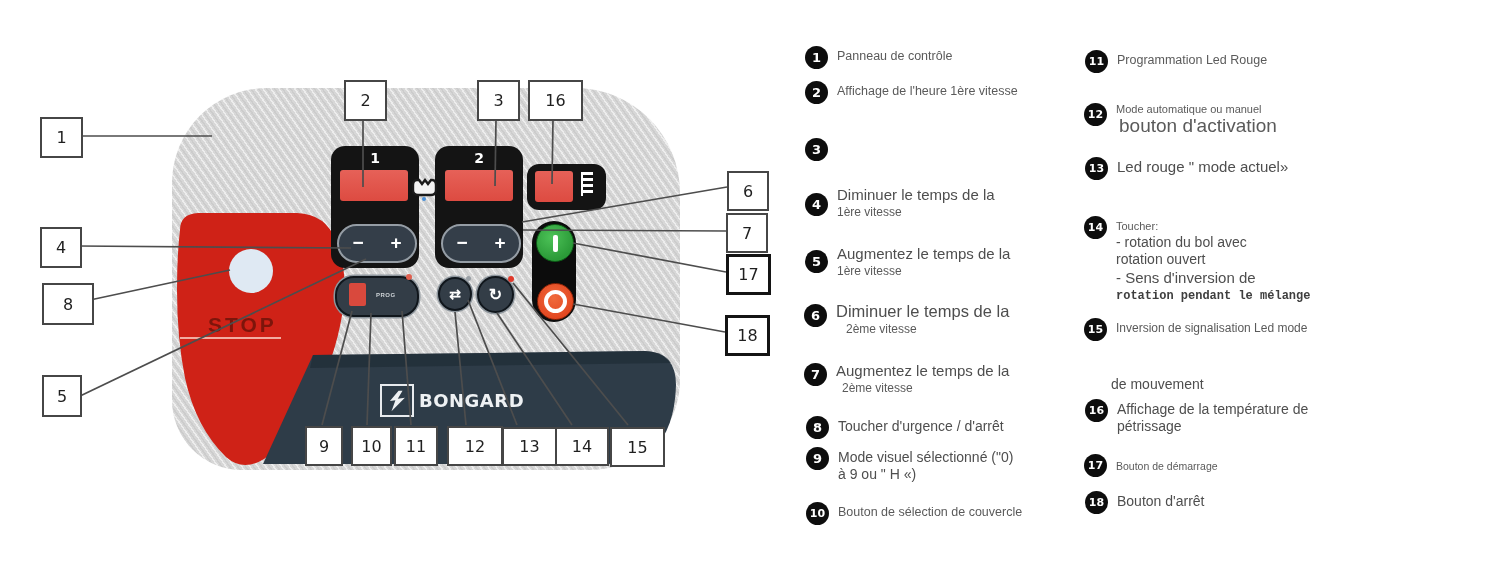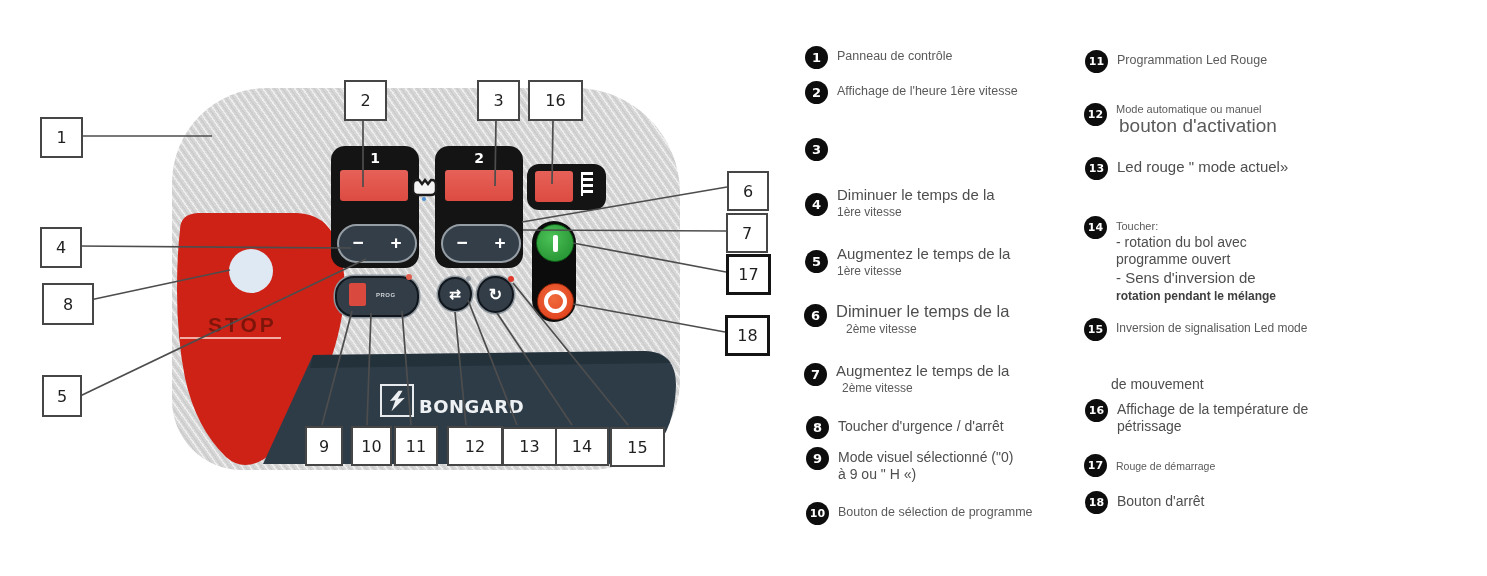--- a/index.html
+++ b/index.html
@@ -45,21 +45,21 @@
            background:radial-gradient(circle at 45% 40%,#f06a3c,#e2451f 75%);
            border:1px solid #8c2307;display:flex;align-items:center;justify-content:center;}
   .btn-red i{display:block;width:15px;height:15px;border:4px solid #fff;border-radius:50%;}
 
   .stop-circle{position:absolute;left:229px;top:249px;width:44px;height:44px;border-radius:50%;
                background:#dfe9f3;z-index:6;}
   .stop-word{position:absolute;left:208px;top:313px;color:#7d150b;font-weight:bold;font-size:21px;
              letter-spacing:3px;z-index:6;font-family:"Liberation Sans",sans-serif;}
   .stop-underline{position:absolute;left:180px;top:337px;width:101px;height:2px;background:#f2aca1;z-index:6;}
 
-  .brand{position:absolute;left:380px;top:384px;display:flex;align-items:flex-end;gap:5px;z-index:6;}
+  .brand{position:absolute;left:380px;top:384px;display:flex;align-items:center;gap:5px;z-index:6;}
   .brand-box{width:30px;height:29px;border:2px solid #e8ebee;display:flex;align-items:center;justify-content:center;}
   .brand-name{color:#eef1f3;font-weight:bold;font-size:18px;letter-spacing:.5px;
               font-family:"DejaVu Sans",sans-serif;transform:scaleY(.95);}
 
   .thermo{position:absolute;left:54px;top:8px;width:10px;height:24px;
           background:repeating-linear-gradient(#fff 0 3px, rgba(255,255,255,0) 3px 6px);
           border-left:2px solid #fff;}
 
   
   .co{position:absolute;background:#fff;border:2px solid #464646;z-index:40;
@@ -76,21 +76,21 @@
   .ltxt{padding-top:2px;color:#5a5a5a;}
   .ltxt div{white-space:nowrap;}
   .t10{font-size:10.5px;line-height:15px;}
   .t11{font-size:11px;line-height:16px;}
   .t12{font-size:12px;line-height:17px;}
   .t125{font-size:12.5px;line-height:17px;}
   .t13{font-size:19px;line-height:17px;}
   .t14{font-size:14px;line-height:17px;color:#4e4e4e;}
   .t15{font-size:15px;line-height:19px;color:#4e4e4e;}
   .t16{font-size:16.5px;line-height:20px;color:#4e4e4e;}
-  .sb{font-weight:600;color:#3e3e3e;font-size:12px;line-height:18px;}
+  .sb{font-weight:600;color:#3e3e3e;font-size:12px;line-height:18px;font-family:Liberation Mono, monospace;}
 </style>
 </head>
 <body>
 
 <div class="stage">
 
   <div class="panel"></div>
 
   <svg class="shapes" width="1487" height="576" viewBox="0 0 1487 576">
     <path d="M180 230 Q180 214 198 213 L297 213 Q326 214 336 241 Q347 268 344 301
@@ -261,21 +261,21 @@
   <div class="legend-item" style="left:806px;top:447px;">
     <div class="num">9</div>
     <div class="ltxt">
       <div class="t14">Mode visuel sélectionné ("0)</div>
       <div class="t14">à 9 ou " H «)</div>
     </div>
   </div>
   <div class="legend-item" style="left:806px;top:502px;">
     <div class="num two">10</div>
     <div class="ltxt">
-        <div class="t125">Bouton de sélection de programme</div>
+        <div class="t125">Bouton de sélection de couvercle</div>
       </div>
   </div>
 
   <div class="legend-item" style="left:1085px;top:50px;">
     <div class="num two">11</div>
     <div class="ltxt">
         <div class="t125">Programmation Led Rouge</div>
       </div>
   </div>
   <div class="legend-item" style="left:1084px;top:99px;">
@@ -289,21 +289,21 @@
     <div class="num two">13</div>
     <div class="ltxt">
         <div class="t15" style="margin-top:-2px;">Led rouge " mode actuel»</div>
       </div>
   </div>
   <div class="legend-item" style="left:1084px;top:216px;">
     <div class="num two">14</div>
     <div class="ltxt">
       <div class="t11">Toucher:</div>
       <div class="t14">- rotation du bol avec</div>
-      <div class="t14">programme ouvert</div>
+      <div class="t14">rotation ouvert</div>
       <div class="t15">- Sens d'inversion de</div>
       <div class="sb">rotation pendant le mélange</div>
     </div>
   </div>
   <div class="legend-item" style="left:1084px;top:318px;">
     <div class="num two">15</div>
     <div class="ltxt">
       <div class="t12">Inversion de signalisation Led mode</div>
       <div class="t14" style="margin-left:-5px;margin-top:39px;">de mouvement</div>
     </div>
@@ -311,21 +311,21 @@
   <div class="legend-item" style="left:1085px;top:399px;">
     <div class="num two">16</div>
     <div class="ltxt">
       <div class="t14">Affichage de la température de</div>
       <div class="t14">pétrissage</div>
     </div>
   </div>
   <div class="legend-item" style="left:1084px;top:454px;">
     <div class="num two">17</div>
     <div class="ltxt">
-        <div class="t10" style="margin-top:3px;">Rouge de démarrage</div>
+        <div class="t10" style="margin-top:3px;">Bouton de démarrage</div>
       </div>
   </div>
   <div class="legend-item" style="left:1085px;top:491px;">
     <div class="num two">18</div>
     <div class="ltxt">
         <div class="t14">Bouton d'arrêt</div>
       </div>
   </div>
 
 </div>

